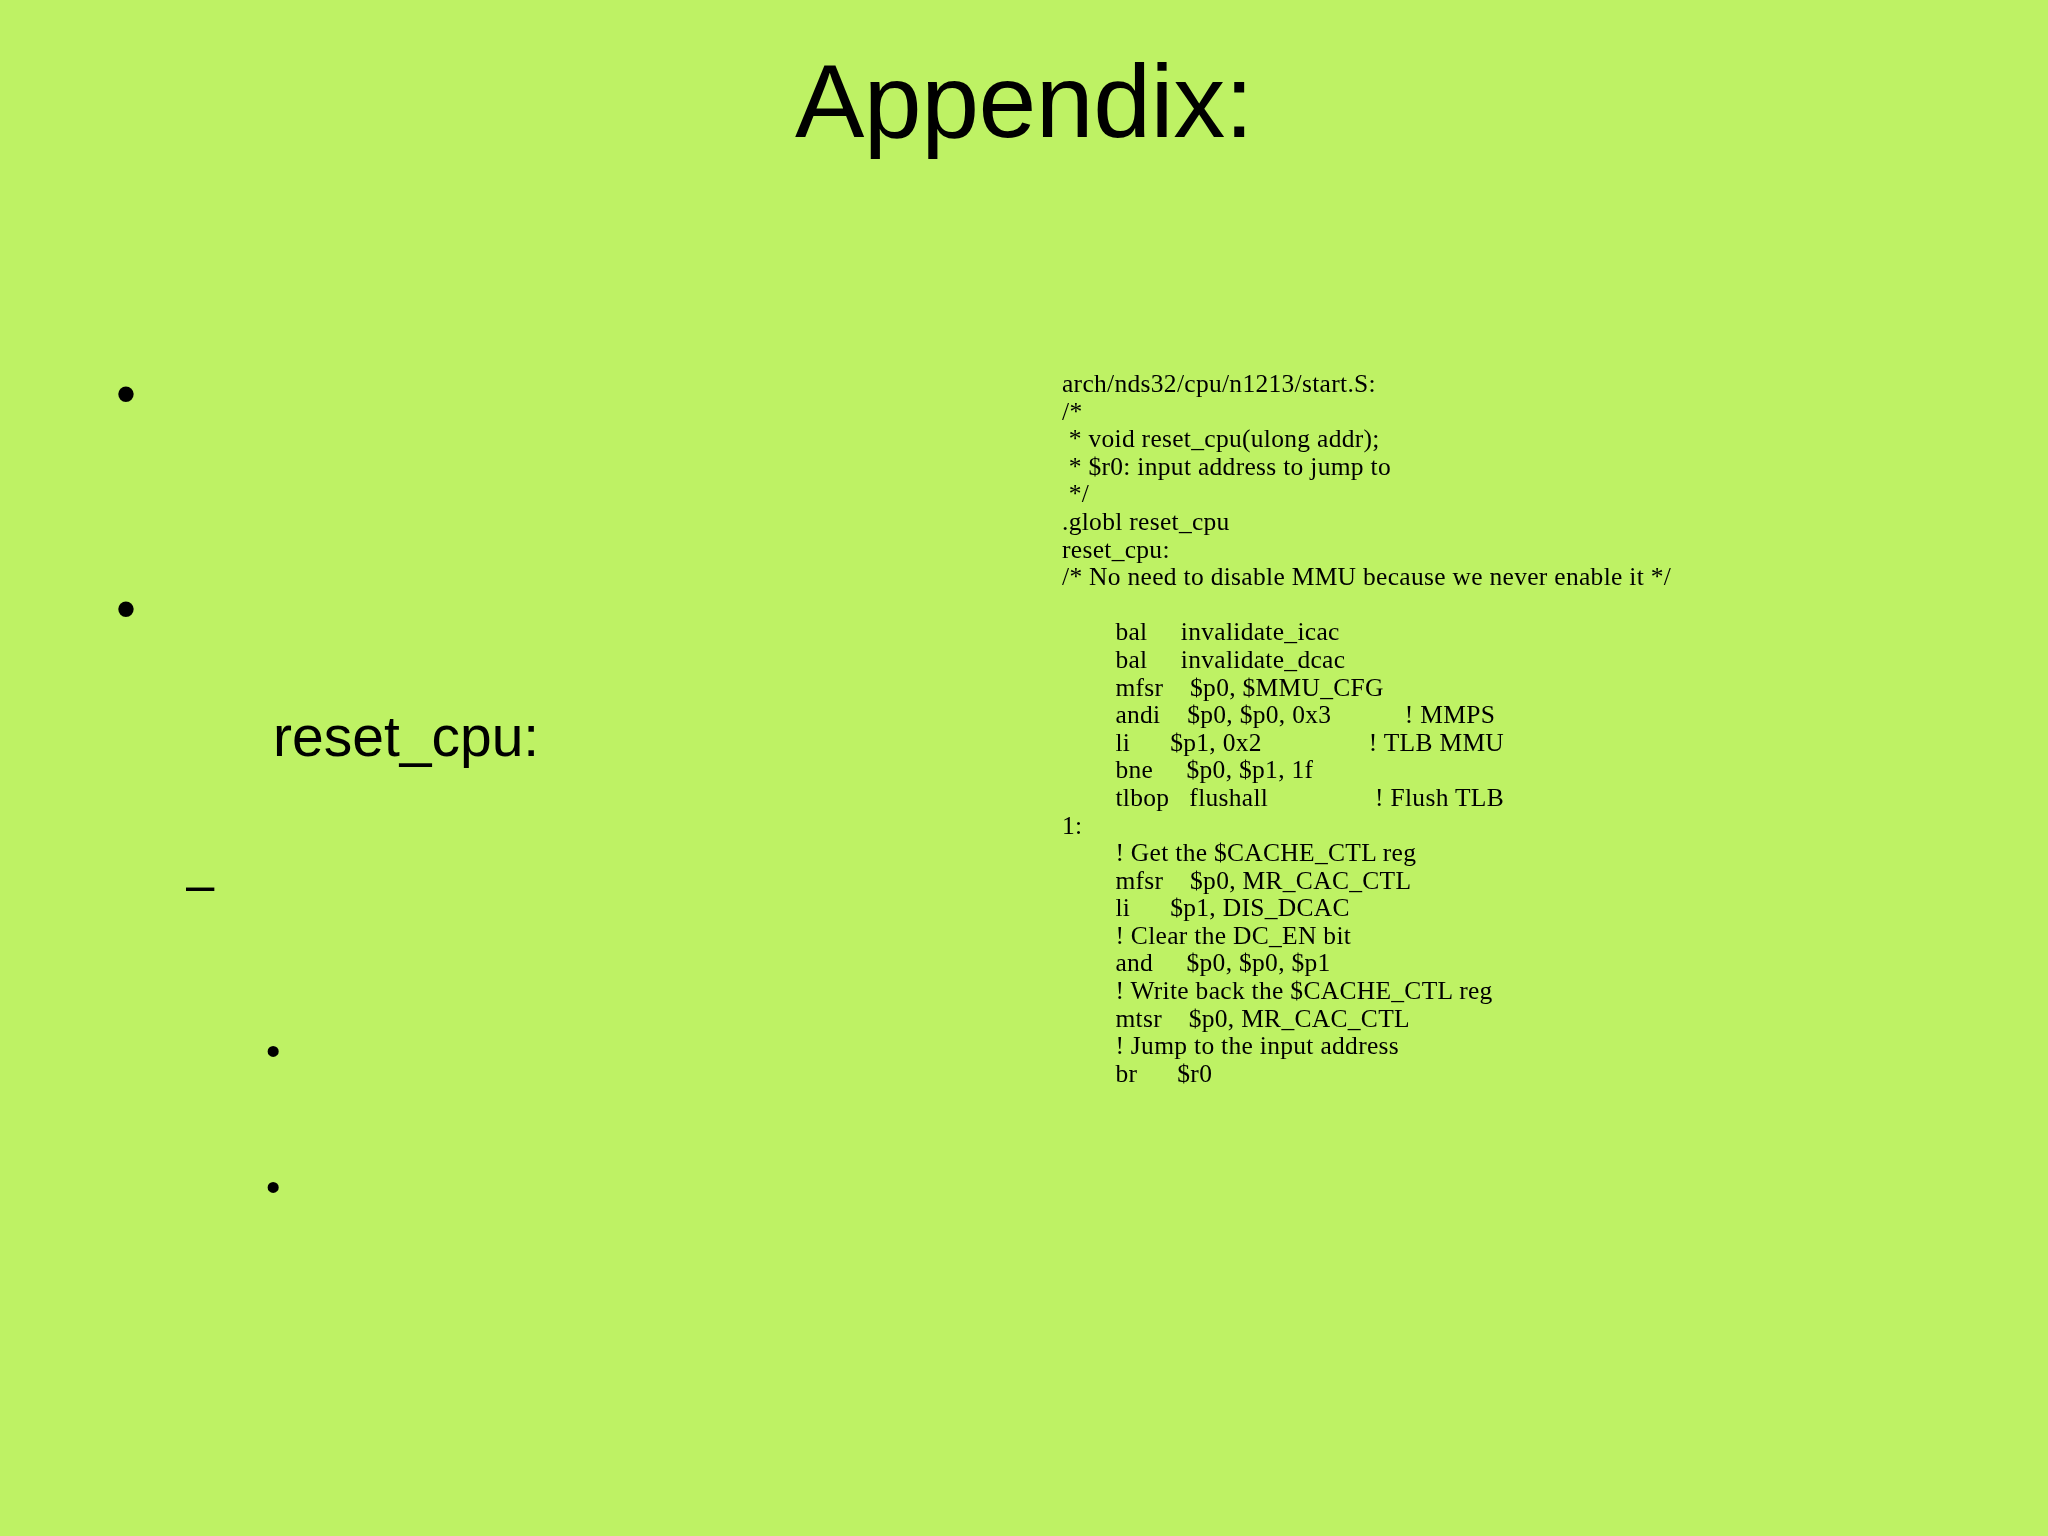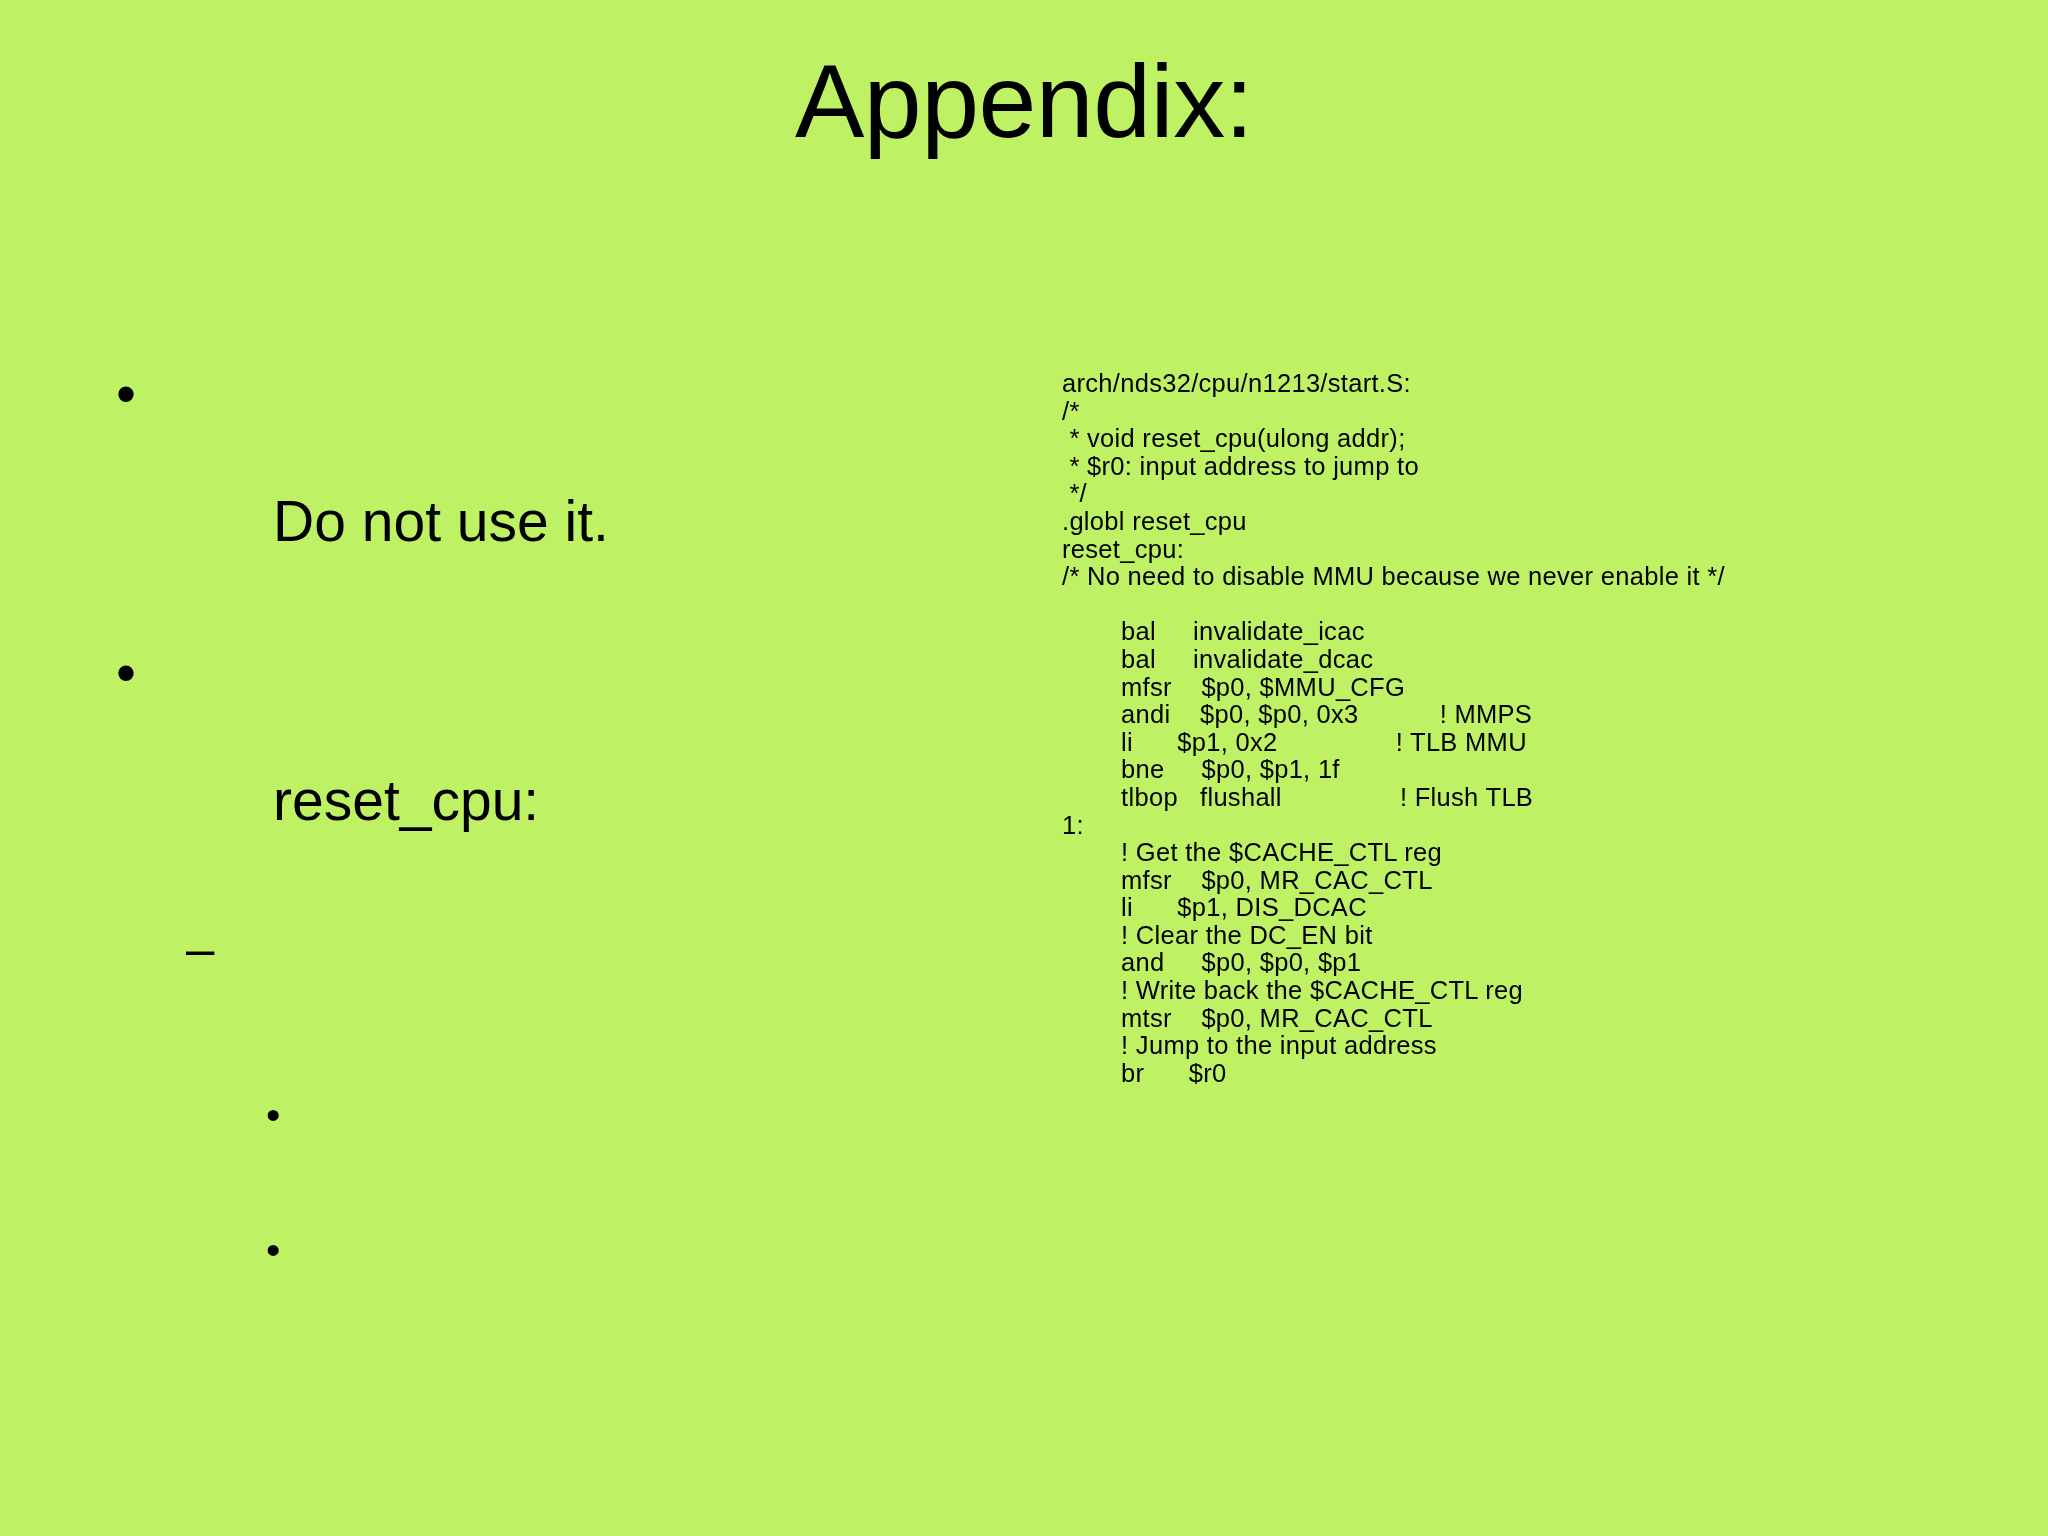--- a/index.html
+++ b/index.html
@@ -90,21 +90,21 @@
     font-size: 41px;
     line-height: 1.07;
   }
 
   
   #code-block {
     position: absolute;
     left: 1062px;
     top: 370px;
     width: 960px;
-    font-family: Liberation Sans, sans-serif;
+    font-family: Liberation Serif, serif;
     font-size: 25.5px;
     line-height: 27.6px;
     color: #000000;
     white-space: pre;
     letter-spacing: 0.3px;
   }
   #code-block .code-line {
     display: block;
     min-height: 27.6px;
     white-space: pre;
@@ -116,21 +116,20 @@
 <div id="slide">
 
   <div id="slide-title">
     <span class="title-line">Appendix:</span>
   </div>
 
   <div id="outline">
 
     <div class="lvl1">
       <span class="bullet-mark">•</span>
-      <span>Do not use it.</span>
     </div>
 
     <div class="lvl1">
       <span class="bullet-mark">•</span>
       <span>reset_cpu:</span>
     </div>
 
     <div class="lvl2">
       <span class="bullet-mark">–</span>
     </div>

